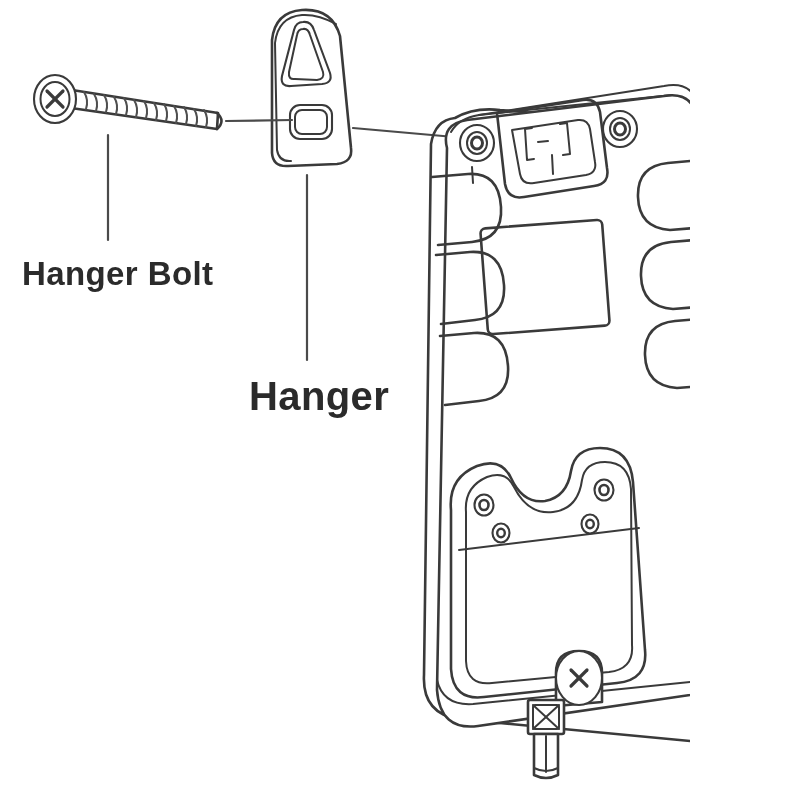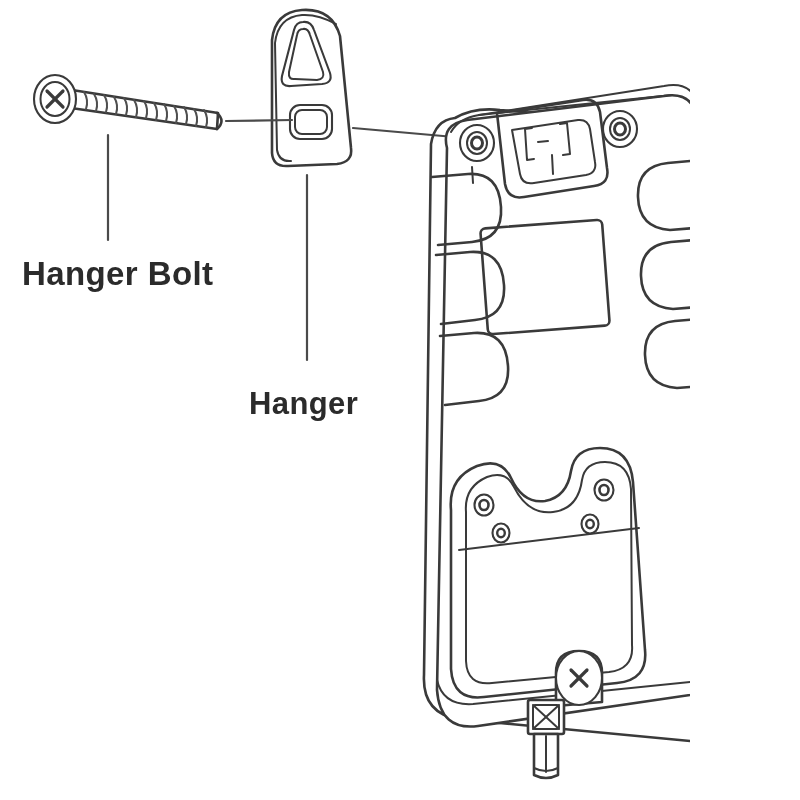--- a/index.html
+++ b/index.html
@@ -34,22 +34,21 @@
     letter-spacing: 0.4px;
   }
   #label-hanger-bolt {
     left: 22px;
     top: 255px;
     font-size: 33px;
   }
   #label-hanger {
     left: 249px;
     top: 374px;
-    font-size: 31px;
-    margin-top: 12px;
+    font-size: 40px;
   }
 </style>
 </head>
 <body>
 
 <div id="page">
 
   <svg id="diagram-svg" viewBox="0 0 800 800">
     <defs>
       <style>

